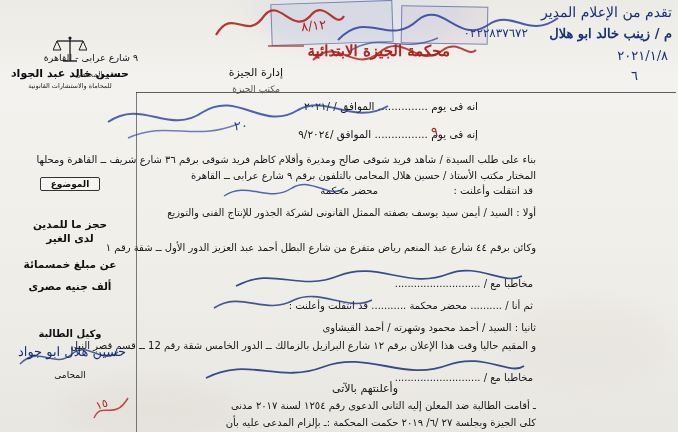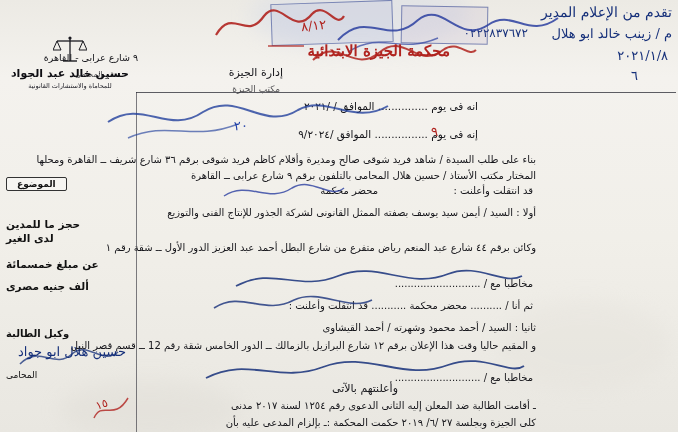--- a/index.html
+++ b/index.html
@@ -53,21 +53,21 @@
   
   .letterhead{
     position:absolute;left:10px;top:34px;width:120px;
     text-align:center;color:#0d0d12;
   }
   .letterhead .nm{font-size:11px;font-weight:bold;letter-spacing:.3px;}
   .letterhead .sub{font-size:6.5px;margin-top:2px;color:#24242c;}
   .scale-icon{display:block;margin:0 auto 3px auto;}
 
   
-  .leftcol{position:absolute;left:6px;width:128px;text-align:left;color:#111;}
+  .leftcol{position:absolute;left:6px;width:128px;text-align:center;color:#111;}
   .leftcol .lbl{
     display:inline-block;font-size:9px;font-weight:bold;
     border:1px solid #333;border-radius:2px;padding:1px 10px;background:rgba(255,255,255,.35);
   }
   .leftcol .ln{font-size:10.5px;font-weight:bold;line-height:1.65;}
 
   
   .stampbox{
     position:absolute;border:1px solid rgba(40,60,140,.55);
     background:rgba(120,140,210,.10);
@@ -87,21 +87,21 @@
 </head>
 <body>
 
 <div id="sheet">
 
   <div class="blotch" style="left:250px;top:-20px;width:220px;height:70px;background:#cfd6e8;"></div>
   <div class="blotch" style="left:60px;top:380px;width:180px;height:60px;background:#dcd9d2;"></div>
   <div class="blotch" style="left:500px;top:300px;width:170px;height:90px;background:#e3e0d9;"></div>
 
   <div class="sig" style="right:6px;top:4px;font-size:14px;">تقدم من الإعلام المدير</div>
-  <div class="sig" style="right:6px;top:26px;font-size:13px;">م / زينب خالد ابو هلال</div>
+  <div class="sig" style="right:6px;top:26px;font-size:13px;font-weight:bold;">م / زينب خالد ابو هلال</div>
   <div class="sig" style="right:150px;top:26px;font-size:12px;">٠٢٢٢٨٣٧٦٧٢</div>
   <div class="sig" style="right:10px;top:48px;font-size:13px;">٢٠٢١/١/٨</div>
   <div class="sig" style="right:40px;top:68px;font-size:13px;">٦</div>
 
   <div class="stampbox" style="right:285px;top:2px;width:120px;height:40px;transform:rotate(-2deg);"></div>
   <div class="stampbox" style="right:190px;top:6px;width:85px;height:36px;transform:rotate(1deg);background:rgba(150,120,180,.10);"></div>
 
   <svg class="scrawl" style="right:110px;top:0px;width:240px;height:60px;" viewBox="0 0 240 60">
     <path d="M10,40 C40,8 60,48 90,20 C115,0 130,45 160,25 C185,8 200,40 230,18" stroke="#2b3fa0" stroke-width="2" fill="none" opacity=".85"></path>
     <path d="M20,52 C55,30 70,55 110,38" stroke="#2b3fa0" stroke-width="1.4" fill="none" opacity=".7"></path>

